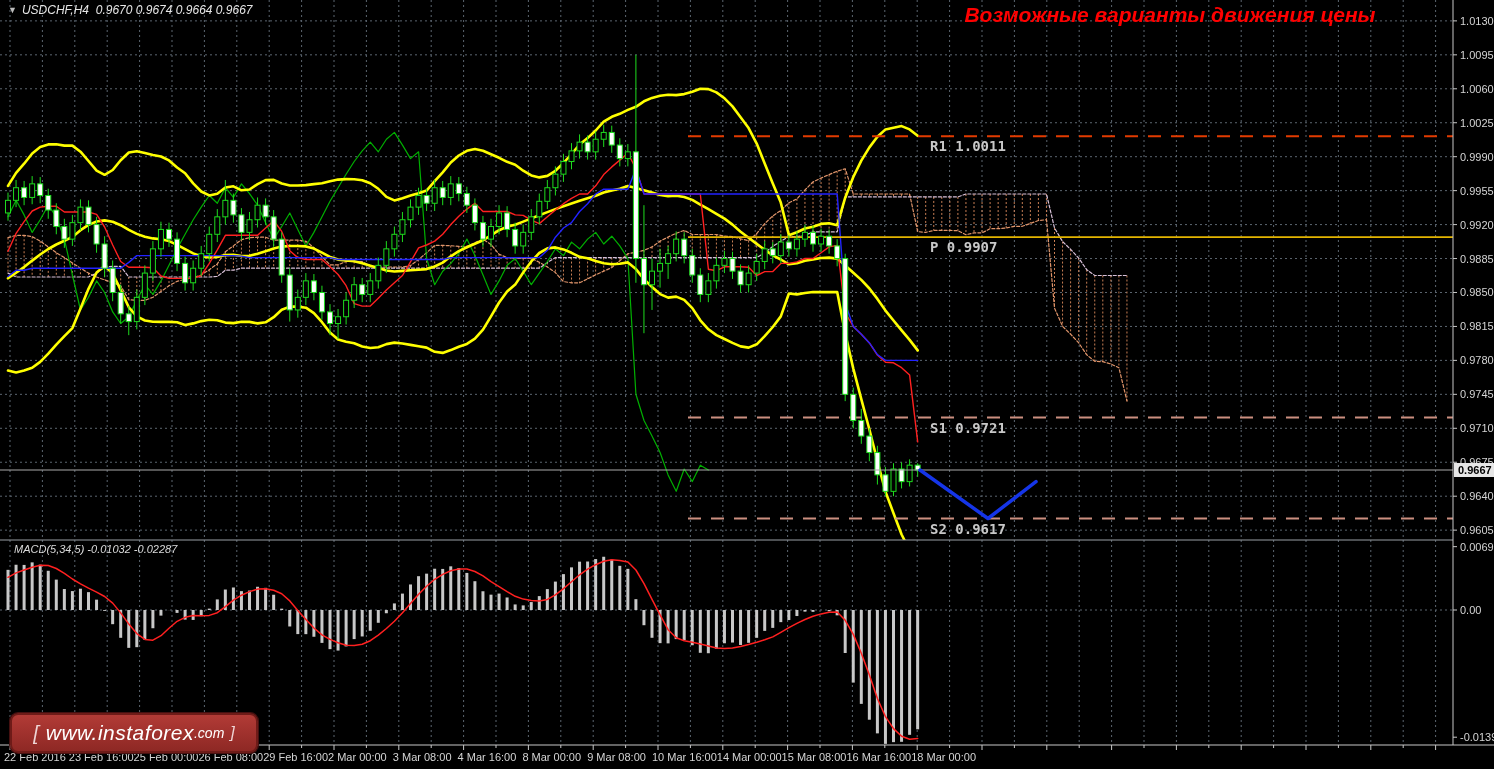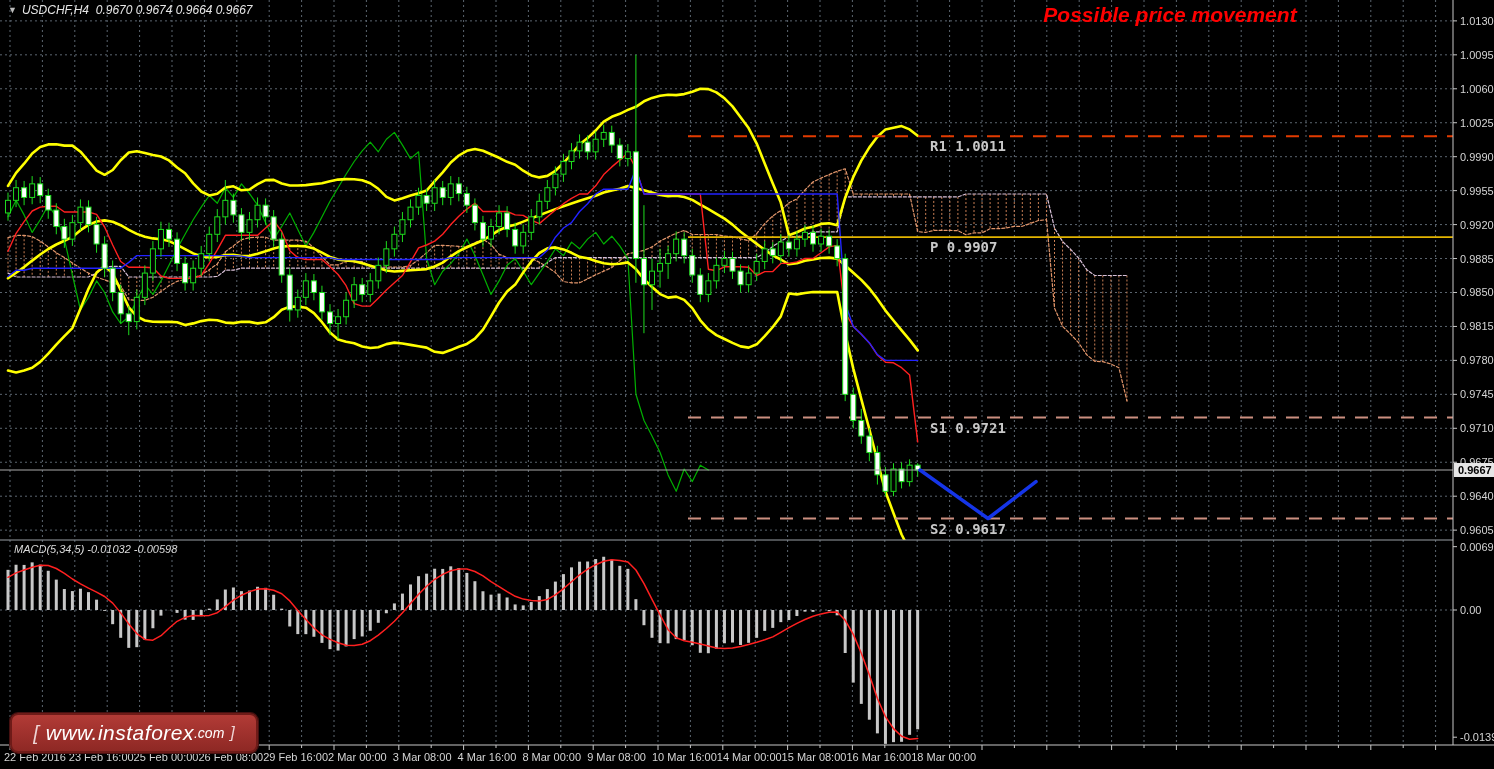--- a/index.html
+++ b/index.html
@@ -715,24 +715,24 @@
         <text x="716.8" y="761">14 Mar 00:00</text>
         <text x="781.5999999999999" y="761">15 Mar 08:00</text>
         <text x="846.4" y="761">16 Mar 16:00</text>
         <text x="911.1999999999999" y="761">18 Mar 00:00</text>
       </g>
     </svg>
 
   <div id="chart-title" class="overlay"><span class="tri">▼</span><span>USDCHF,H4</span>&nbsp;&nbsp;<span>0.9670 0.9674 0.9664 0.9667</span></div>
 
   <div id="annotation" class="overlay" style="color: rgb(255, 0, 0);">
-    <div>Possible price movement</div>
+    <div>Возможные варианты движения цены</div>
   </div>
 
-  <div id="macd-info" class="overlay"><span>MACD(5,34,5)</span>&nbsp;<span>-0.01032</span>&nbsp;<span>-0.00598</span></div>
+  <div id="macd-info" class="overlay"><span>MACD(5,34,5)</span>&nbsp;<span>-0.01032</span>&nbsp;<span>-0.02287</span></div>
 
   <div id="logo" class="overlay">
     <span class="br">[</span>
     <span class="main">www.instaforex</span>
     <span class="com">.com</span>
     <span class="br2">]</span>
   </div>
 
 </div>
 

